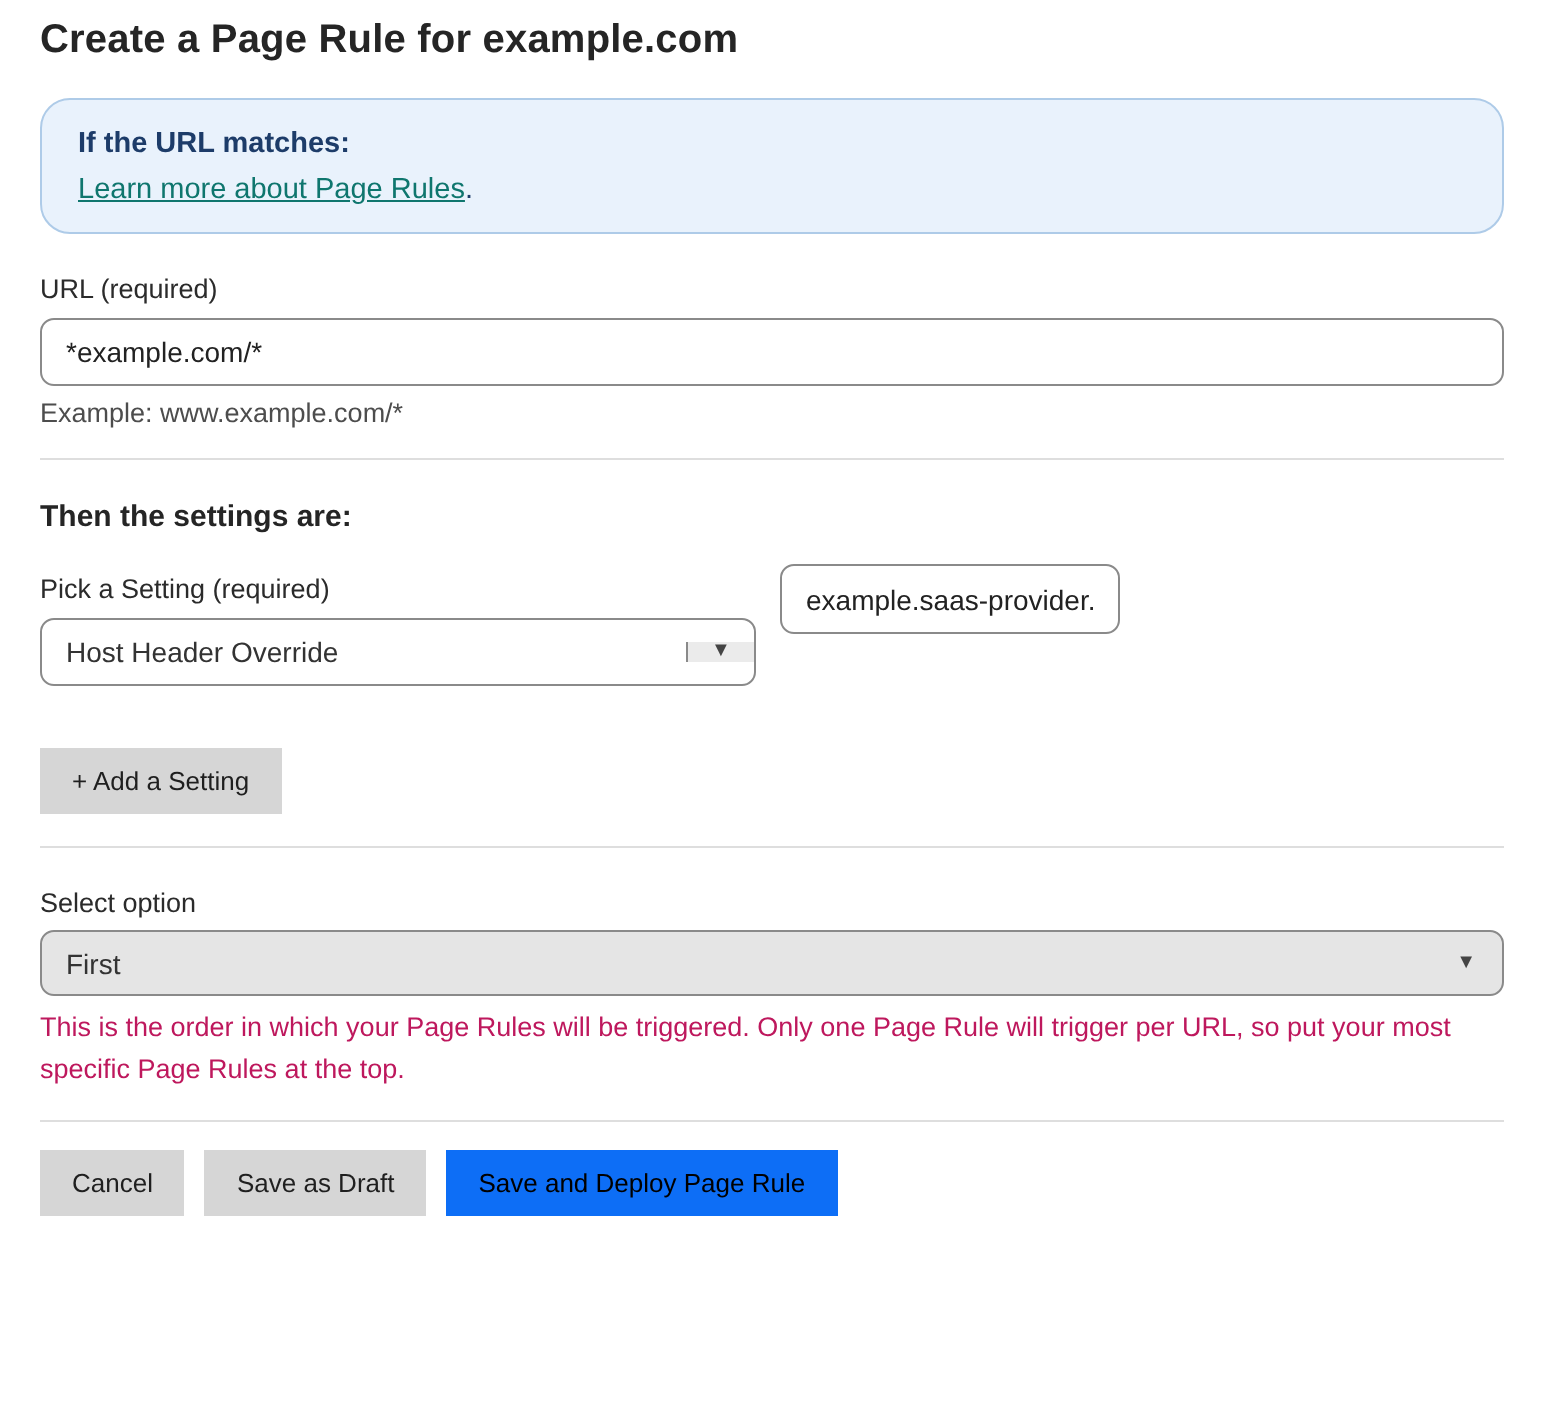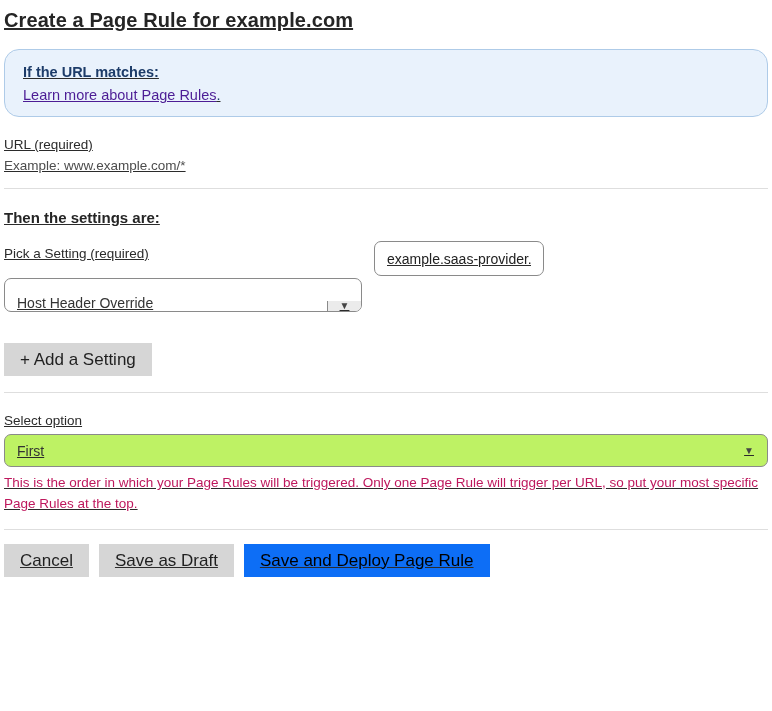--- a/index.html
+++ b/index.html
@@ -2,21 +2,21 @@
 <html><head>
 <meta charset="utf-8">
 <style>
   * { box-sizing: border-box; margin: 0; padding: 0; }
   html, body { width: 772px; height: 711px; }
   body {
     background: #ffffff;
     font-family: "Liberation Sans", sans-serif;
     color: #2b2b2b;
   }
-  .container { padding: 0 4px; text-decoration: underline; }
+  .container { padding: 0 20px; }
 
   .page-title {
     margin-top: 9px;
     font-size: 20px;
     font-weight: bold;
     color: #252525;
     letter-spacing: 0.1px;
   }
 
   .info-box {
@@ -24,21 +24,21 @@
     background: #e9f2fc;
     border: 1px solid #aecbe8;
     border-radius: 15px;
     padding: 11px 18px 9px 18px;
     font-size: 14.5px;
     line-height: 23px;
     color: #1d3c69;
   }
   .info-heading { font-weight: bold; }
   .info-link a {
-    color: #4c1d95;
+    color: #0f766e;
     text-decoration: underline;
     cursor: pointer;
   }
 
   .field-label {
     display: block;
     margin-top: 20px;
     font-size: 13.5px;
     color: #2b2b2b;
   }
@@ -78,23 +78,23 @@
     color: #252525;
   }
 
   .settings-row { display: flex; align-items: flex-start; }
   .setting-col { width: 358px; }
   .value-col { margin-left: 12px; margin-top: 8px; width: 170px; }
   .value-col .field-label { margin-top: 0; }
   .value-col .text-input { height: 35px; }
 
   .select-custom {
-    margin-top: 17px;
-    display: flex;
-    align-items: flex-end;
+    margin-top: 7px;
+    display: flex;
+    align-items: center;
     height: 34px;
     border: 1px solid #8a8a8a;
     border-radius: 7px;
     background: #ffffff;
     cursor: pointer;
     overflow: hidden;
   }
   .select-custom .select-text {
     flex: 1;
     display: flex;
@@ -115,36 +115,36 @@
 
   .btn {
     display: inline-flex;
     align-items: center;
     justify-content: center;
     height: 33px;
     border: none;
     border-radius: 0;
     padding: 0 16px;
     font-family: "Liberation Sans", sans-serif;
-    font-size: 17px;
+    font-size: 13px;
     cursor: pointer;
   }
   .btn-gray { background: #d6d6d6; color: #1f1f1f; }
   .btn-blue { color: #000000; }
 
   .add-setting-btn { margin-top: 31px; }
 
   .select-full {
     margin-top: 6px;
     display: flex;
     align-items: center;
     height: 33px;
     border: 1px solid #8a8a8a;
     border-radius: 7px;
-    background: #bef264;
+    background: #e5e5e5;
     cursor: pointer;
     padding: 0 13px 0 12px;
   }
   .select-full .select-text {
     flex: 1;
     font-size: 14px;
     color: #333333;
   }
 
   .order-help {
@@ -168,20 +168,21 @@
 <div class="container">
 
   <h1 class="page-title">Create a Page Rule for example.com</h1>
 
   <div class="info-box">
     <div class="info-heading">If the URL matches:</div>
     <div class="info-link"><a>Learn more about Page Rules</a><span>.</span></div>
   </div>
 
   <label class="field-label">URL (required)</label>
+  <input class="text-input" type="text" value="*example.com/*" style="">
   <div class="field-help">Example: www.example.com/*</div>
 
   <hr class="divider divider-1">
 
   <h2 class="section-heading">Then the settings are:</h2>
 
   <div class="settings-row">
     <div class="setting-col">
       <label class="field-label">Pick a Setting (required)</label>
       <div class="select-custom">

